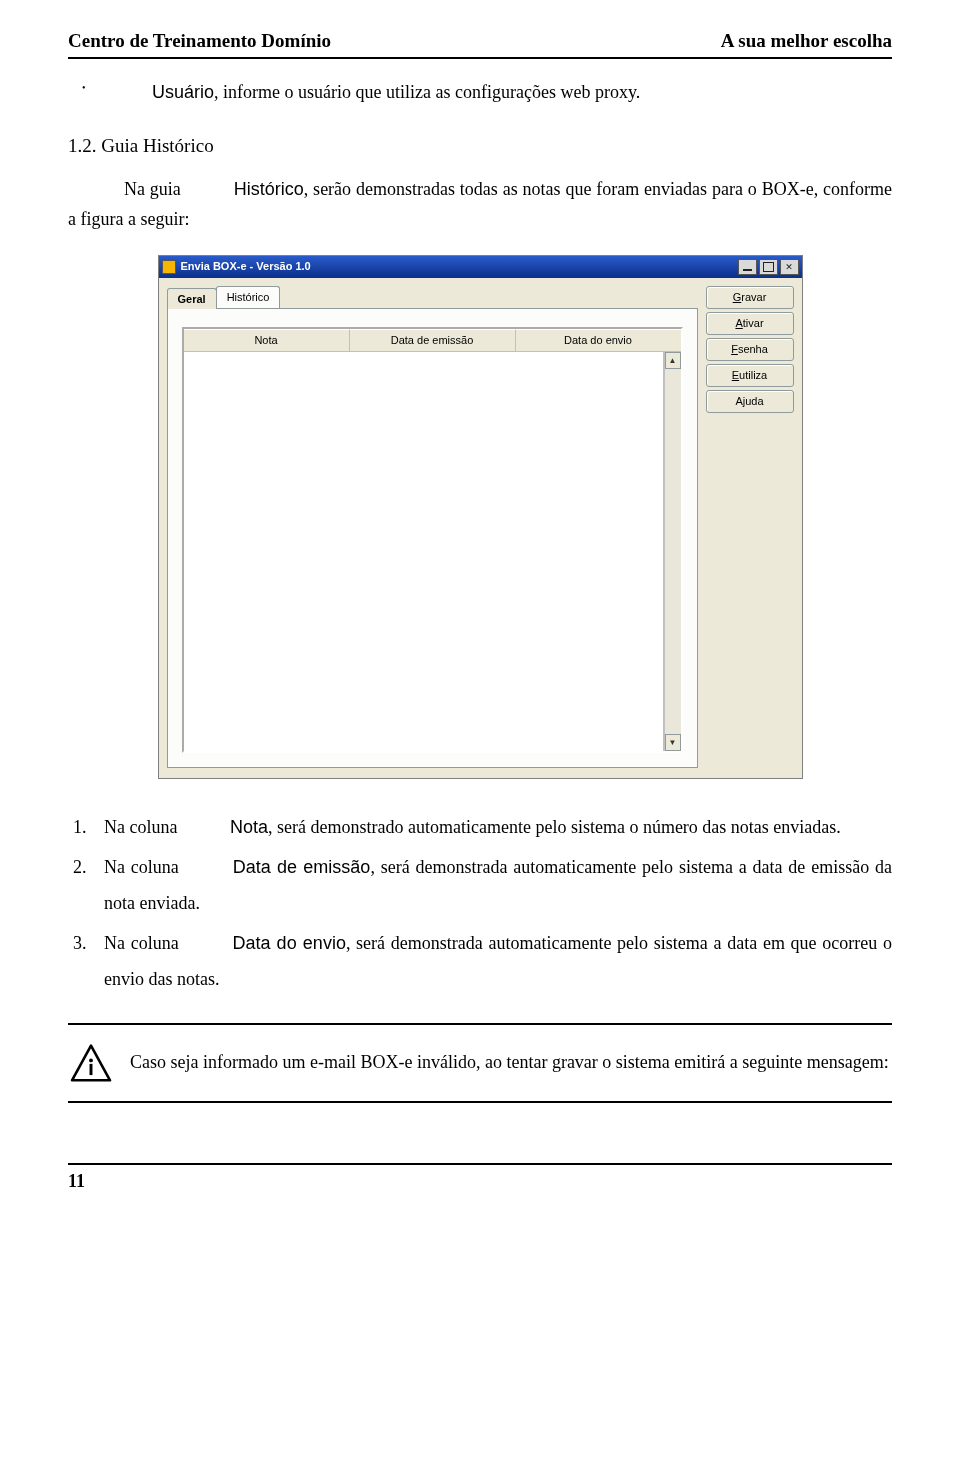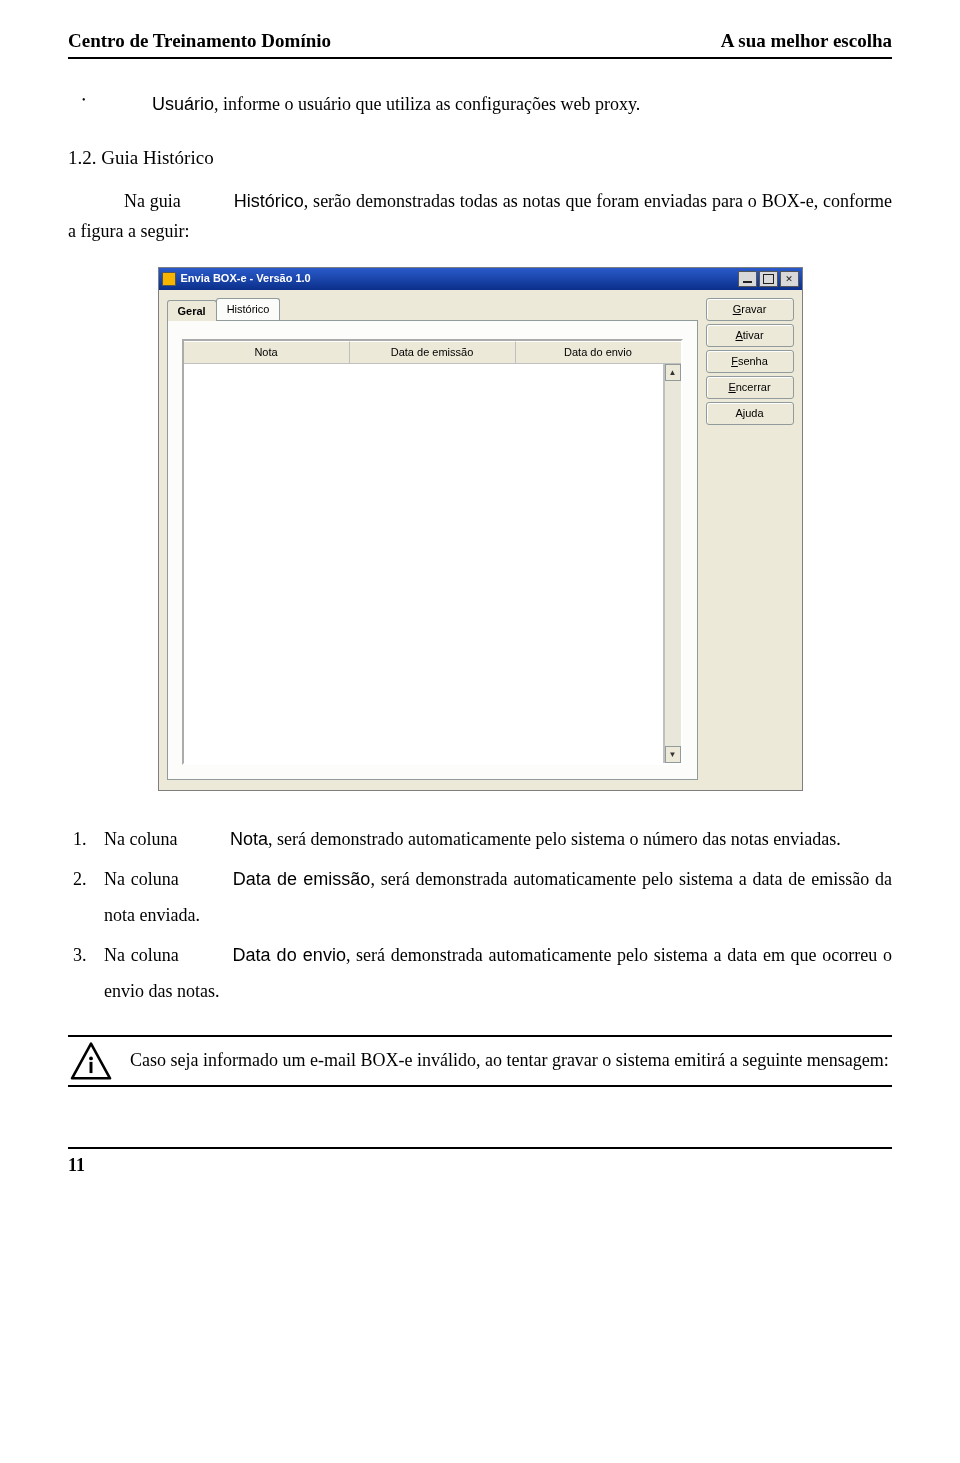--- a/index.html
+++ b/index.html
@@ -13,21 +13,21 @@
     padding: 28px 68px 20px 68px;
     line-height: 1.4;
   }
   .doc-header {
     display: flex;
     justify-content: space-between;
     font-size: 19px;
     font-weight: bold;
     border-bottom: 2px solid #000;
     padding-bottom: 2px;
-    margin-bottom: 30px;
+    margin-bottom: 18px;
   }
   ul.bullets {
     list-style: none;
     padding-left: 36px;
     margin-bottom: 26px;
   }
   ul.bullets li {
     position: relative;
     margin-bottom: 14px;
     font-size: 18px;
@@ -185,21 +185,21 @@
   }
   ol.numlist li .num {
     position: absolute;
     left: 5px;
     top: 0;
   }
   
   .info-box {
     border-top: 2px solid #000;
     border-bottom: 2px solid #000;
-    padding: 3px 0;
+    padding: 17px 0;
     display: flex;
     align-items: center;
     gap: 16px;
     margin-bottom: 60px;
   }
   .info-icon {
     width: 46px; height: 42px; flex-shrink:0;
     display:flex; align-items:center; justify-content:center;
   }
   .info-icon svg { width:42px; height:38px; }
@@ -272,21 +272,21 @@
       <div class="winbtn">
           <span class="mn">A</span>
           <span>tivar</span>
         </div>
       <div class="winbtn">
           <span class="mn">F</span>
           <span>senha</span>
         </div>
       <div class="winbtn">
           <span class="mn">E</span>
-          <span>ncerrar</span>
+          <span>utiliza</span>
         </div>
       <div class="winbtn">
           <span>A</span>
           <span class="mn">j</span>
           <span>uda</span>
         </div>
     </div>
   </div>
 </div>
 

